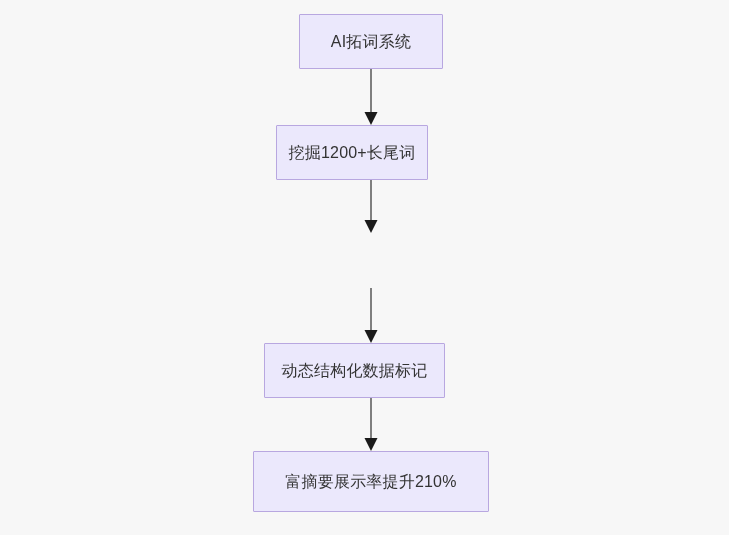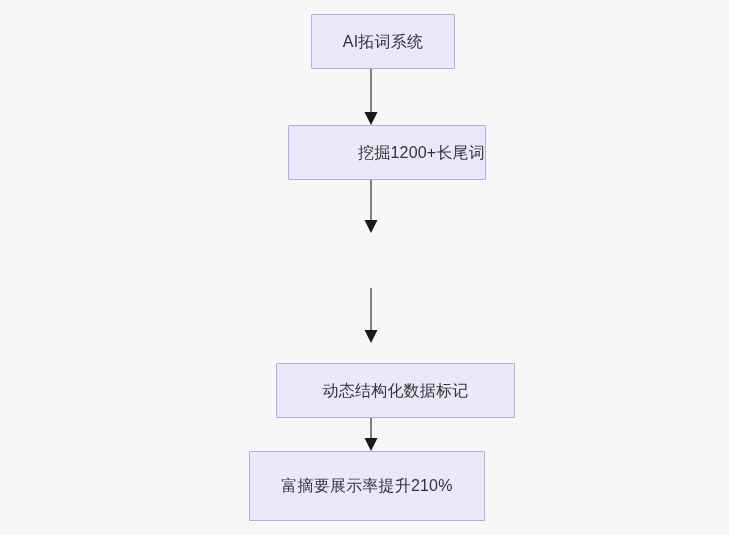--- a/index.html
+++ b/index.html
@@ -26,37 +26,36 @@
   .node {
     position: absolute;
     box-sizing: border-box;
     background: #ebe8fc;
     border: 1.4px solid #b8a7e0;
     border-radius: 1px;
     display: flex;
     align-items: center;
     justify-content: center;
     z-index: 2;
-    margin-left: 12px;
   }
   .node-label {
     font-size: 16px;
     line-height: 1.2;
     color: #333333;
     letter-spacing: 0.2px;
     white-space: nowrap;
     text-align: center;
     user-select: none;
   }
 
   #node-0 { left: 299px; top: 14px;  width: 144px; height: 55px; }
-  #node-1 { left: 276px; top: 125px; width: 198px; height: 55px; justify-content: flex-end; }
+  #node-1 { left: 276px; top: 125px; width: 152px; height: 55px; }
   #node-2 { left: 261px; top: 233px; width: 220px; height: 55px; }
-  #node-3 { left: 264px; top: 363px; width: 239px; height: 55px; }
-  #node-4 { left: 237px; top: 451px; width: 236px; height: 70px; }
+  #node-3 { left: 264px; top: 343px; width: 181px; height: 55px; }
+  #node-4 { left: 253px; top: 451px; width: 236px; height: 61px; }
 
   
   .edge {
     position: absolute;
     left: 0;
     top: 0;
     width: 729px;
     height: 535px;
     overflow: visible;
     z-index: 1;

